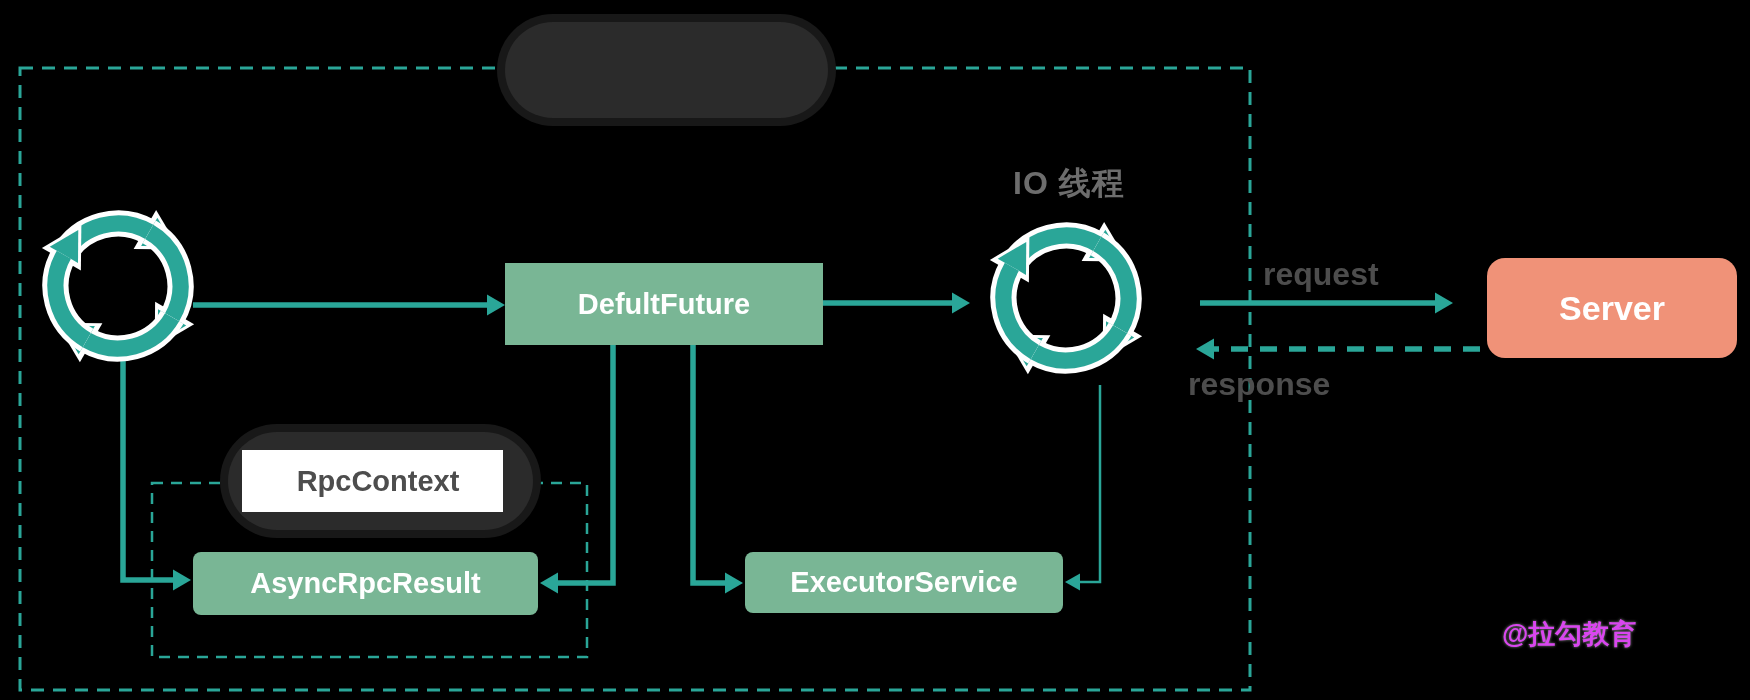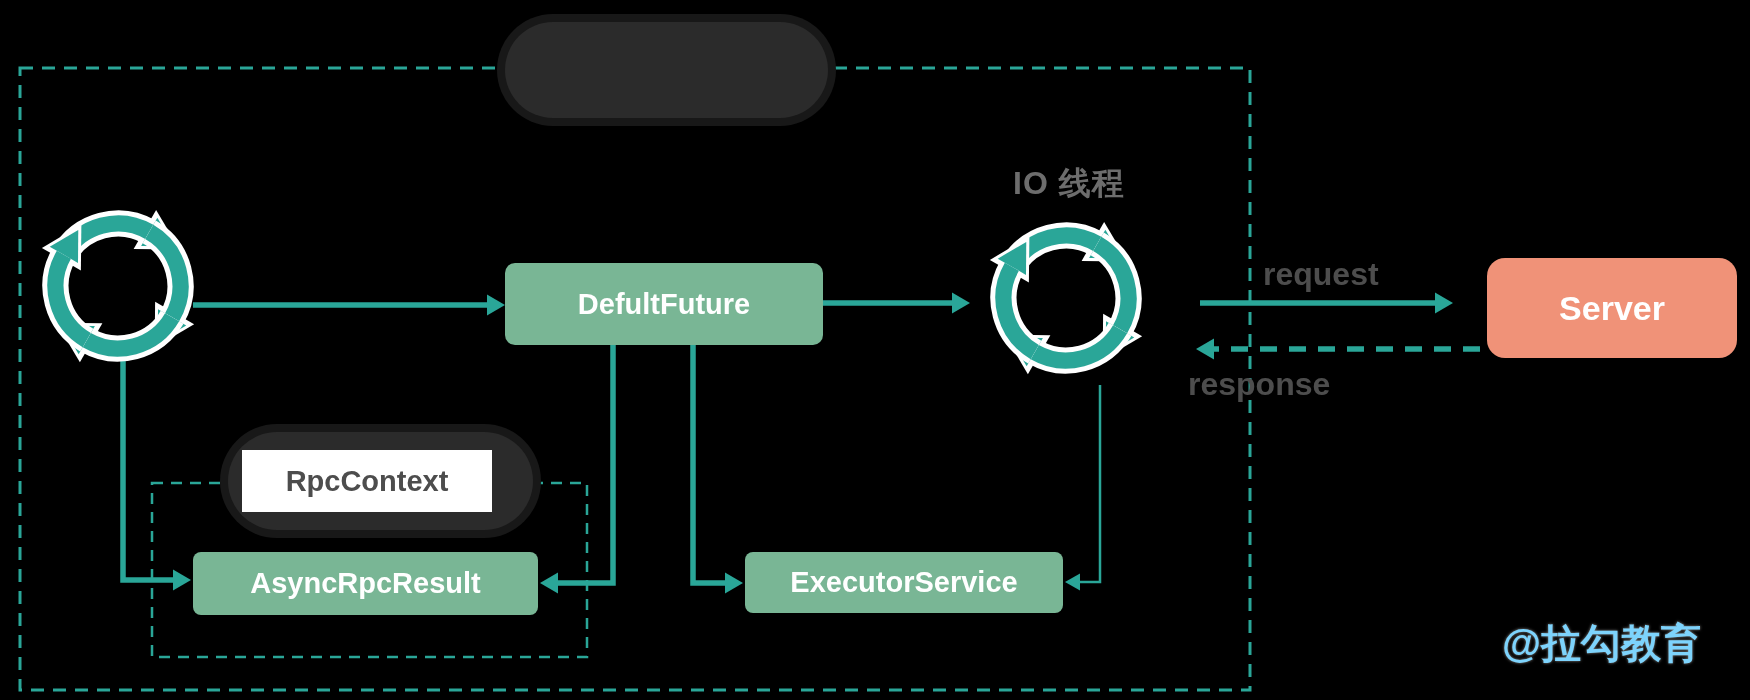--- a/index.html
+++ b/index.html
@@ -8,21 +8,21 @@
   .canvas svg.wires{position:absolute;left:0;top:0;}
   .pill{position:absolute;border-radius:60px;background:#2b2b2b;box-shadow:0 0 0 8px #181818;}
   .tag{position:absolute;background:#ffffff;display:flex;align-items:center;justify-content:center;
        font-weight:bold;color:#4d4d4d;}
   .node{position:absolute;display:flex;align-items:center;justify-content:center;
         color:#ffffff;font-weight:bold;}
   .green{background:var(--green,#79b695);}
   .salmon{background:var(--salmon,#f09278);}
   .threadlab{position:absolute;color:#6d6d6d;font-size:32px;font-weight:600;letter-spacing:1px;}
   .wirelab{position:absolute;color:#4d4d4d;font-size:32px;font-weight:600;}
-  .watermark{position:absolute;left:1502px;top:616px;color:#7dd3fc;font-size:40px;font-weight:bold;
+  .watermark{position:absolute;left:1502px;top:616px;color:#d946ef;font-size:27px;font-weight:bold;
              text-shadow:0 0 3px rgba(255,255,255,.55);}
 </style>
 </head>
 <body>
 
 <div class="canvas">
 
   <svg class="wires" width="1750" height="700" viewBox="0 0 1750 700">
     <defs>
       <g id="spin-arrow">
@@ -87,25 +87,25 @@
       <use href="#spinner"></use>
     </g>
     <g transform="translate(1066,298) scale(1.25)">
       <use href="#spinner"></use>
     </g>
   </svg>
 
   <div class="pill" style="left:505px;top:22px;width:323px;height:96px;"></div>
 
   <div class="pill" style="left:228px;top:432px;width:305px;height:98px;"></div>
-  <div class="tag" style="left:242px;top:450px;width:250px;height:62px;font-size:29px;">RpcContext</div>
+  <div class="tag" style="left:242px;top:450px;width:250px;height:62px;font-size:29px;padding-left:11px;">RpcContext</div>
 
   <div class="threadlab" style="left:1013px;top:162px;">IO 线程</div>
 
-  <div class="node green" style="left:505px;top:263px;width:318px;height:82px;border-radius:10px;font-size:29px;">DefultFuture</div>
+  <div class="node green" style="left:505px;top:263px;width:318px;height:82px;border-radius:0;font-size:29px;">DefultFuture</div>
   <div class="node green" style="left:193px;top:552px;width:345px;height:63px;border-radius:8px;font-size:29px;">AsyncRpcResult</div>
   <div class="node green" style="left:745px;top:552px;width:318px;height:61px;border-radius:8px;font-size:29px;">ExecutorService</div>
   <div class="node salmon" style="left:1487px;top:258px;width:250px;height:100px;border-radius:18px;font-size:34px;">Server</div>
 
   <div class="wirelab" style="left:1263px;top:256px;">request</div>
   <div class="wirelab" style="left:1188px;top:366px;">response</div>
 
   <div class="watermark">@拉勾教育</div>
 
 </div>

